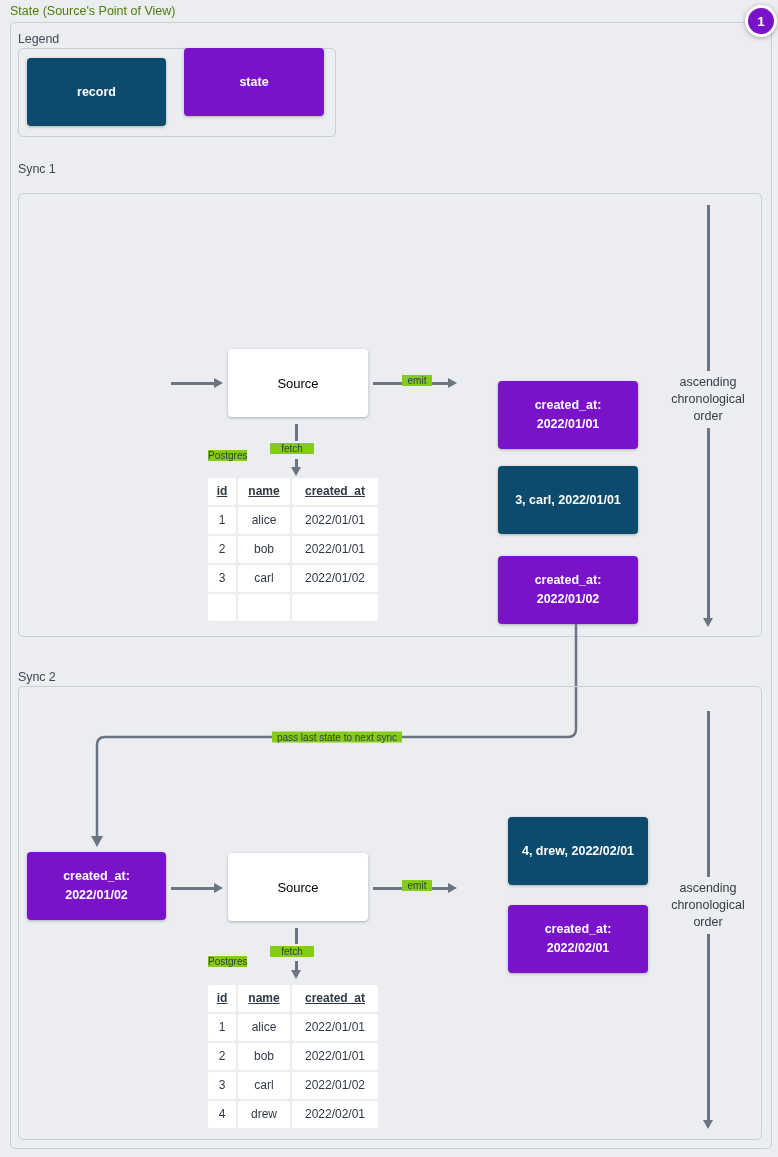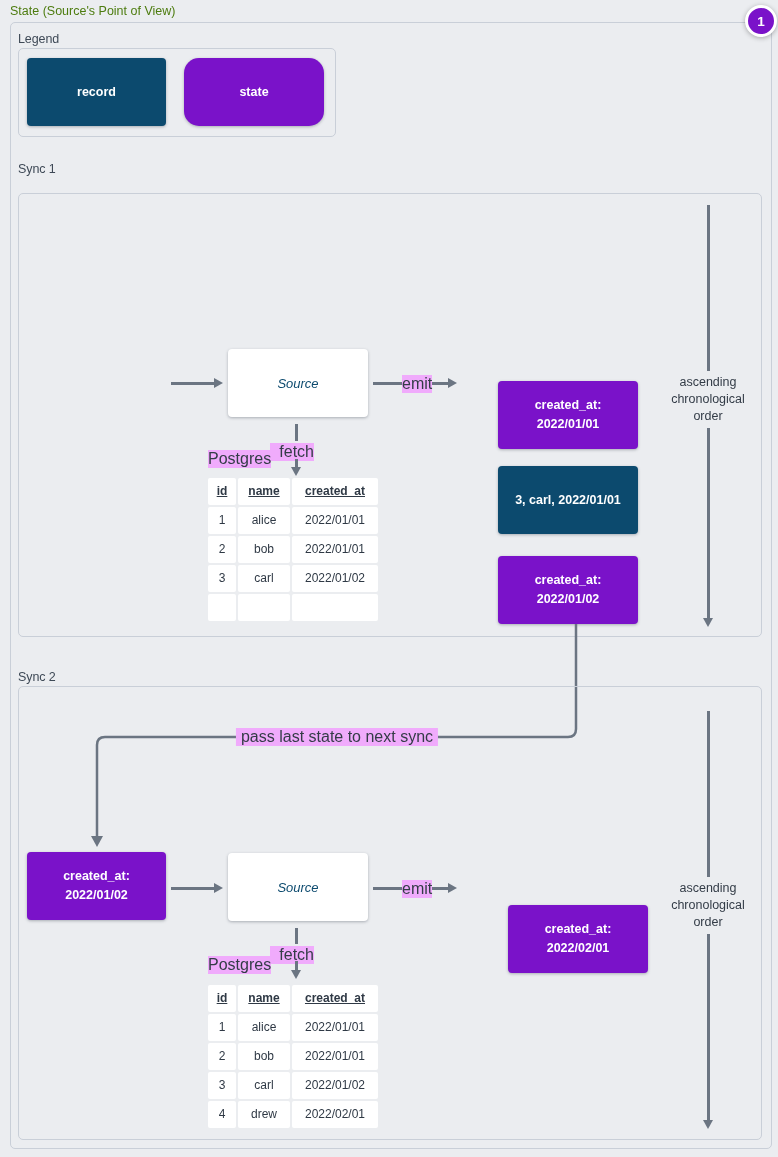--- a/index.html
+++ b/index.html
@@ -32,34 +32,34 @@
     border-radius:4px;
     display:flex;flex-direction:column;
     align-items:center;justify-content:center;
     font-size:12.5px;font-weight:bold;
     color:#ffffff;text-align:center;
     box-shadow:0 1px 3px rgba(45,55,70,.35);
     line-height:19px;
   }
   .record{background:#0c4a6e;}
   .state{background:#7a12c9;}
-  .plain{background:#ffffff;color:#0c4a6e;font-weight:normal;font-size:13px;font-style:italic;}
+  .plain{background:#ffffff;color:#000000;font-weight:normal;font-size:13px;}
   .hline{position:absolute;height:2.5px;background:#6b7582;}
   .vline{position:absolute;width:2.5px;background:#6b7582;}
   .ah-r{position:absolute;width:0;height:0;
     border-top:5.5px solid transparent;border-bottom:5.5px solid transparent;
     border-left:9px solid #6b7582;}
   .ah-d{position:absolute;width:0;height:0;
     border-left:5.5px solid transparent;border-right:5.5px solid transparent;
     border-top:9px solid #6b7582;}
   .flow-label{
     position:absolute;
-    font-size:16px;color:#333c47;
-    background:#f0abfc;
-    text-align:right;
+    font-size:10px;color:#333c47;
+    background:#84cc16;
+    text-align:center;
   }
   .order-note{
     position:absolute;
     width:100px;left:658px;
     text-align:center;
     font-size:12.5px;line-height:17px;
     color:#333c47;background:#ebedf0;
     padding:3px 0;z-index:2;
   }
   .tbl{
@@ -101,21 +101,21 @@
 
   <div class="page-title">State (Source's Point of View)</div>
   <div class="gbox" style="left:10px;top:22px;width:760px;height:1125px;"></div>
   <div class="badge">1</div>
 
   <div class="group-label" style="left:18px;top:32px;">Legend</div>
   <div class="gbox" style="left:18px;top:48px;width:316px;height:87px;"></div>
   <div class="node record" style="left:27px;top:58px;width:139px;">
     <span>record</span>
   </div>
-  <div class="node state" style="left:184px;top:58px;border-radius:15px;">
+  <div class="node state" style="left:184px;top:48px;">
     <span>state</span>
   </div>
 
   <div class="group-label" style="left:18px;top:162px;">Sync 1</div>
   <div class="gbox" style="left:18px;top:193px;width:742px;height:442px;"></div>
 
 
   <div class="hline" style="left:171px;top:382px;width:43px;"></div>
   <div class="ah-r" style="left:214px;top:377.5px;"></div>
 
@@ -191,20 +191,23 @@
 
   <div class="node plain" style="left:228px;top:853px;">
     <span>Source</span>
   </div>
 
   <div class="hline" style="left:373px;top:887px;width:30px;"></div>
   <div class="flow-label" style="left:402px;top:880px;width:30px;">emit</div>
   <div class="hline" style="left:432px;top:887px;width:16px;"></div>
   <div class="ah-r" style="left:448px;top:882.5px;"></div>
 
+  <div class="node record" style="left:508px;top:817px;">
+    <span>4, drew, 2022/02/01</span>
+  </div>
   <div class="node state" style="left:508px;top:905px;">
     <span>created_at:</span>
     <span>2022/02/01</span>
   </div>
 
   <div class="vline" style="left:707px;top:711px;height:409px;"></div>
   <div class="ah-d" style="left:703px;top:1120px;"></div>
   <div class="order-note" style="top:877px;">
     <div>ascending</div>
     <div>chronological</div>

